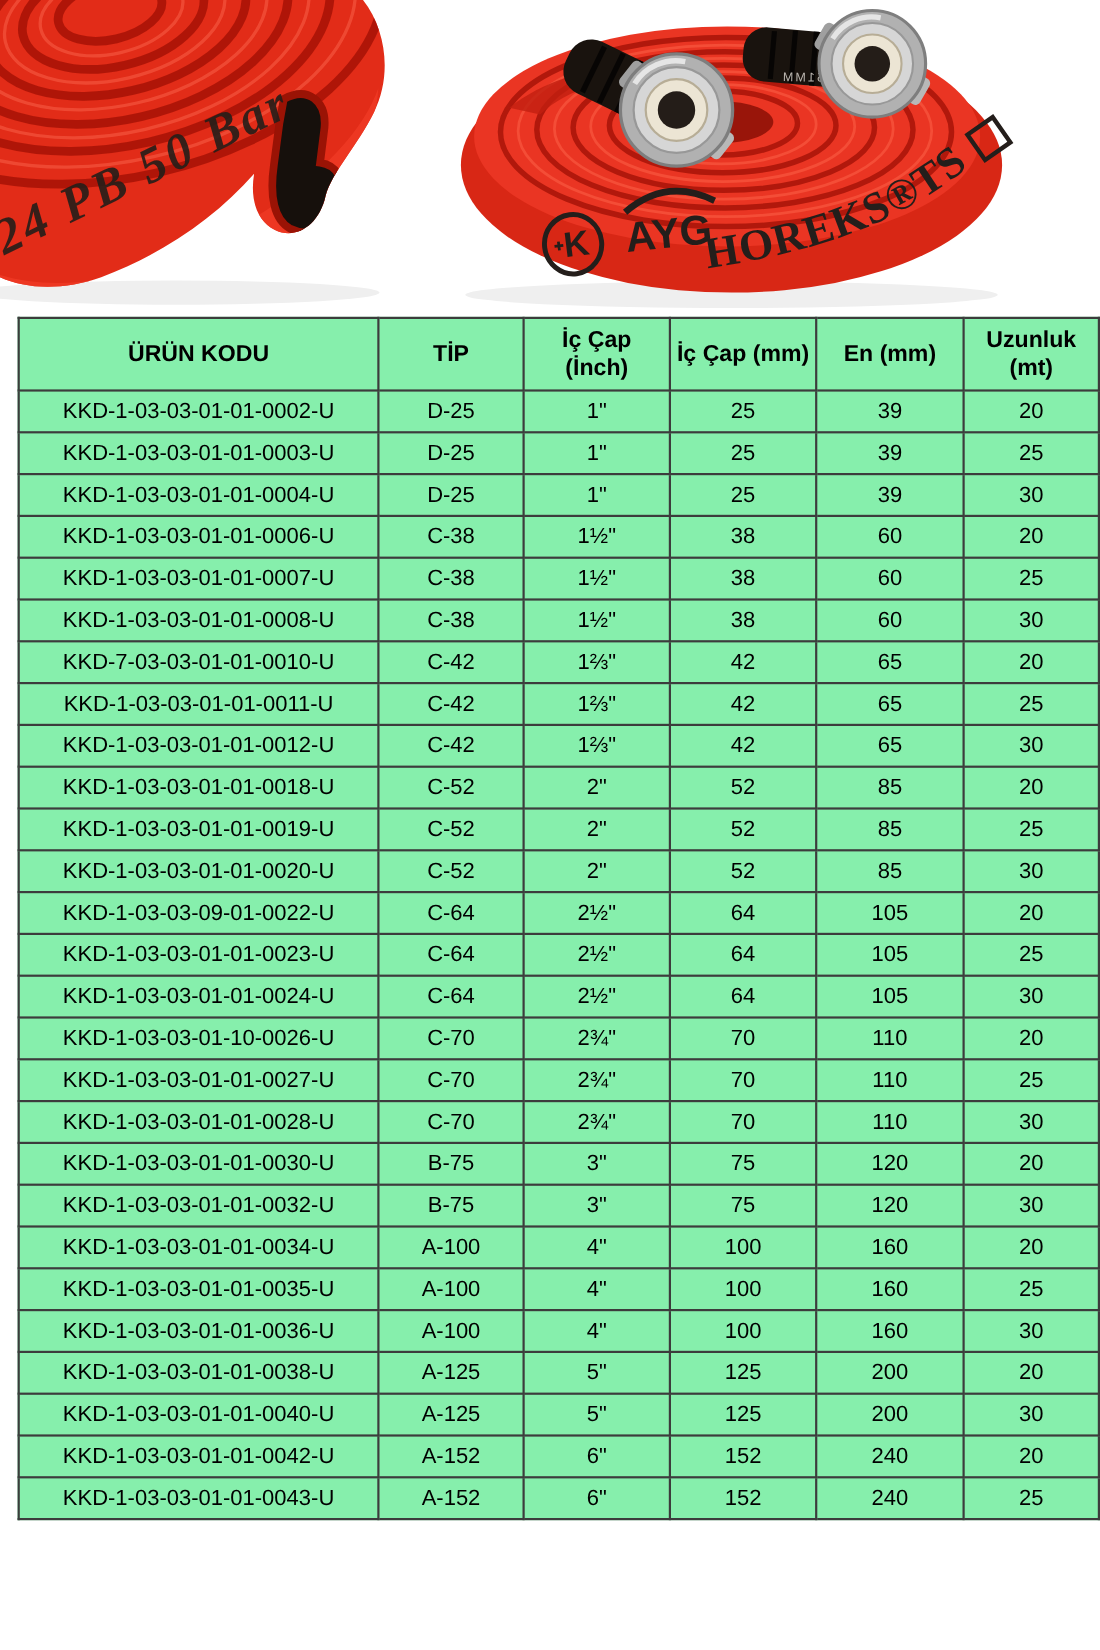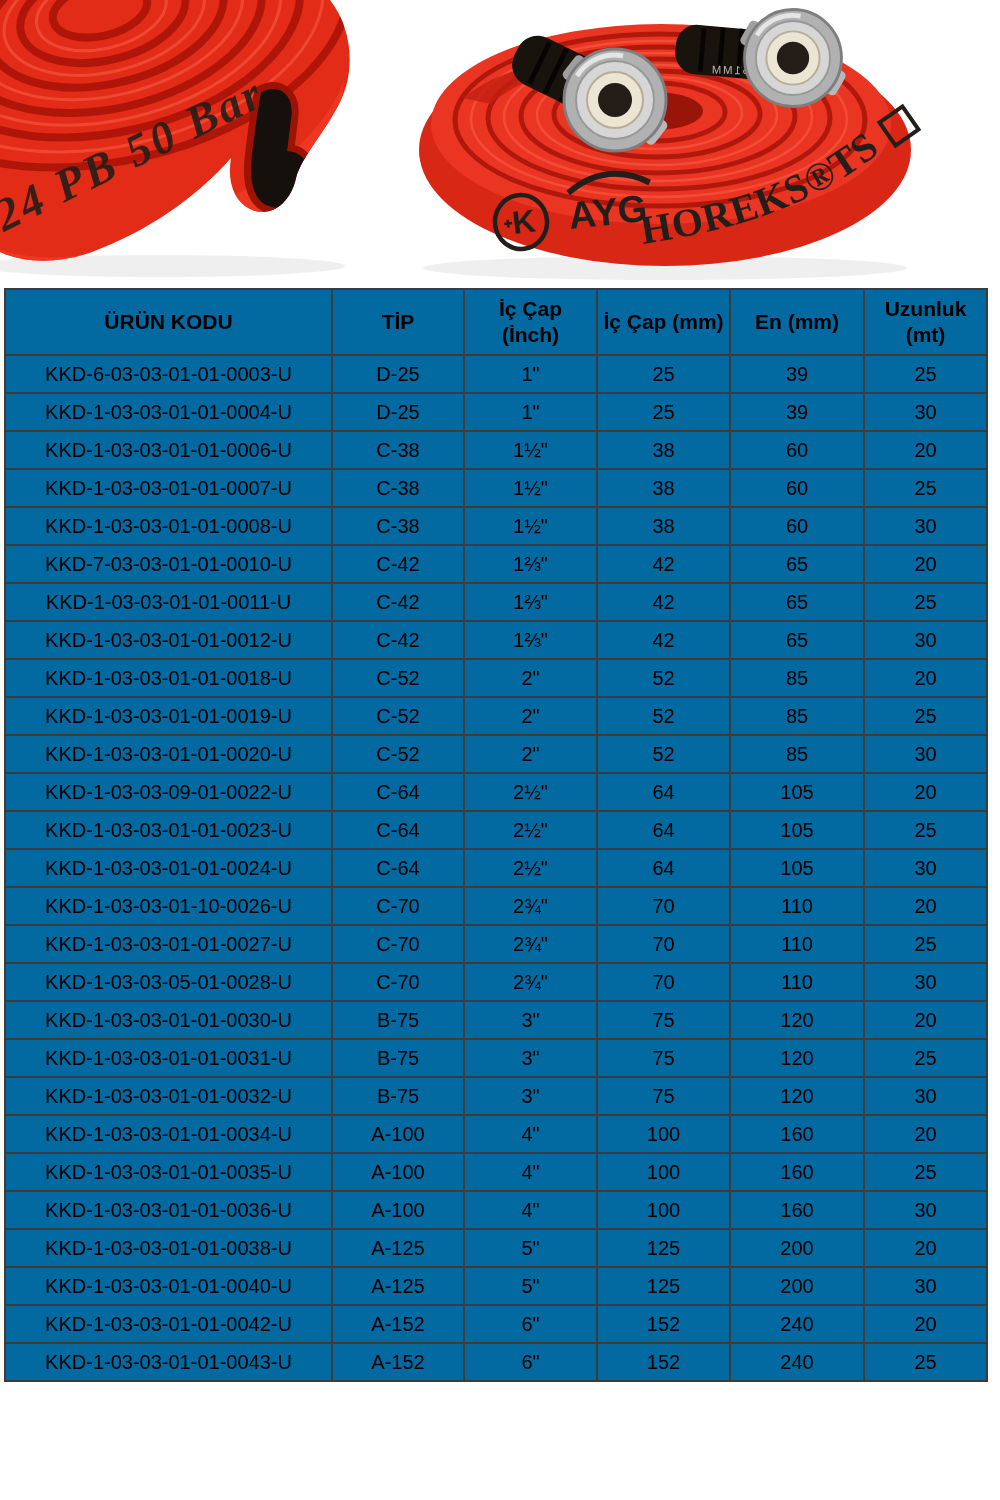--- a/index.html
+++ b/index.html
@@ -7,23 +7,23 @@
     width: 1000px; height: 1500px; position: relative;
     font-family: "Liberation Sans", sans-serif; color: #000;
     overflow: hidden;
   }
   .hero { position: absolute; left: 0; top: 0; width: 1000px; height: 287px; background: #fff; }
   .hero svg { position: absolute; top: 0; }
   #left-photo  { left: 0; }
   #right-photo { left: 403px; }
 
   table.spec {
-    position: absolute; left: 4px; top: 288px; width: 984px;
+    position: absolute; left: 16px; top: 288px; width: 984px;
     border-collapse: collapse; table-layout: fixed;
-    background: #0369a1;
+    background: #86efac;
   }
   table.spec th, table.spec td {
     border: 2px solid #3c3c3c;
     text-align: center; vertical-align: middle;
     padding: 0; color: #000;
     overflow: hidden;
   }
   table.spec th {
     font-size: 21px; font-weight: bold;
     height: 64px; line-height: 1.25;
@@ -152,21 +152,29 @@
       <th>İç Çap
 (İnch)</th>
       <th>İç Çap (mm)</th>
       <th>En (mm)</th>
       <th>Uzunluk
 (mt)</th>
     </tr>
   </thead>
   <tbody>
       <tr>
-        <td>KKD-6-03-03-01-01-0003-U</td>
+        <td>KKD-1-03-03-01-01-0002-U</td>
+        <td>D-25</td>
+        <td>1"</td>
+        <td>25</td>
+        <td>39</td>
+        <td>20</td>
+      </tr>
+      <tr>
+        <td>KKD-1-03-03-01-01-0003-U</td>
         <td>D-25</td>
         <td>1"</td>
         <td>25</td>
         <td>39</td>
         <td>25</td>
       </tr>
       <tr>
         <td>KKD-1-03-03-01-01-0004-U</td>
         <td>D-25</td>
         <td>1"</td>
@@ -280,44 +288,36 @@
       </tr>
       <tr>
         <td>KKD-1-03-03-01-01-0027-U</td>
         <td>C-70</td>
         <td>2¾"</td>
         <td>70</td>
         <td>110</td>
         <td>25</td>
       </tr>
       <tr>
-        <td>KKD-1-03-03-05-01-0028-U</td>
+        <td>KKD-1-03-03-01-01-0028-U</td>
         <td>C-70</td>
         <td>2¾"</td>
         <td>70</td>
         <td>110</td>
         <td>30</td>
       </tr>
       <tr>
         <td>KKD-1-03-03-01-01-0030-U</td>
         <td>B-75</td>
         <td>3"</td>
         <td>75</td>
         <td>120</td>
         <td>20</td>
       </tr>
       <tr>
-        <td>KKD-1-03-03-01-01-0031-U</td>
-        <td>B-75</td>
-        <td>3"</td>
-        <td>75</td>
-        <td>120</td>
-        <td>25</td>
-      </tr>
-      <tr>
         <td>KKD-1-03-03-01-01-0032-U</td>
         <td>B-75</td>
         <td>3"</td>
         <td>75</td>
         <td>120</td>
         <td>30</td>
       </tr>
       <tr>
         <td>KKD-1-03-03-01-01-0034-U</td>
         <td>A-100</td>

